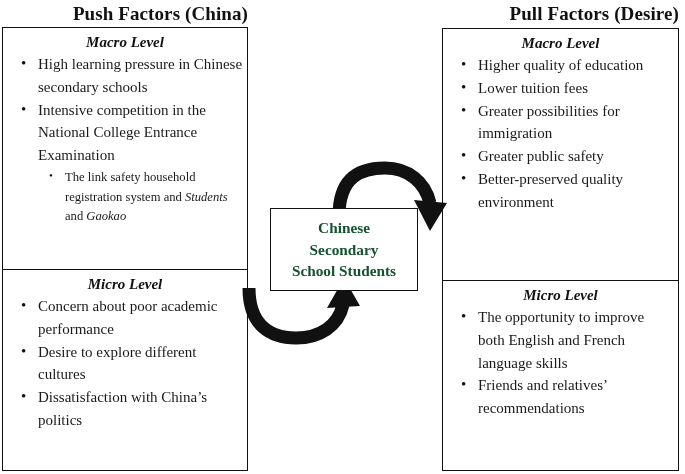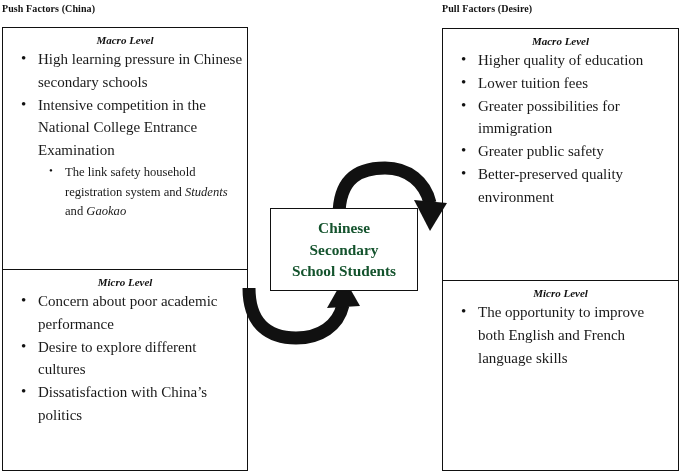--- a/index.html
+++ b/index.html
@@ -19,23 +19,23 @@
     position: absolute;
     left: 0; top: 0;
     width: 685px;
     height: 474px;
   }
 
   
   .col-header {
     position: absolute;
     font-weight: bold;
-    font-size: 10px;
+    font-size: 19px;
     letter-spacing: 0.1px;
-    text-align: left;
+    text-align: right;
     color: #111;
     white-space: nowrap;
   }
   #header-push { left: 2px;  top: 3px;  width: 246px; }
   #header-pull { left: 442px; top: 3px;  width: 237px; }
 
   
   .factor-box {
     position: absolute;
     box-sizing: border-box;
@@ -52,21 +52,21 @@
   }
   .level-section.divider-below { border-bottom: 1.6px solid #111; }
 
   #box-push .section-macro { height: 242px; }
   #box-pull .section-macro { height: 252px; }
 
   .level-title {
     text-align: center;
     font-style: italic;
     font-weight: bold;
-    font-size: 11px;
+    font-size: 15px;
     margin: 3px 0 2px 0;
     color: #111;
   }
 
   ul.bullets {
     list-style: none;
     margin: 0;
     padding: 0;
   }
   ul.bullets > li {
@@ -187,20 +187,21 @@
         <li>Greater possibilities for immigration</li>
         <li>Greater public safety</li>
         <li>Better-preserved quality environment</li>
       </ul>
     </div>
 
     <div class="level-section section-micro">
       <div class="level-title">Micro Level</div>
       <ul class="bullets">
         <li>The opportunity to improve both English and French language skills</li>
+        <li>Friends and relatives’ recommendations</li>
       </ul>
     </div>
   </div>
 
   <svg id="arrows" viewBox="0 0 685 474">
 
     <g>
       <path d="M 339 216
                C 339 176, 362 168, 385 168
                C 408 168, 425 182, 430 203" fill="none" stroke="#111111" stroke-width="13" stroke-linecap="butt"></path>

